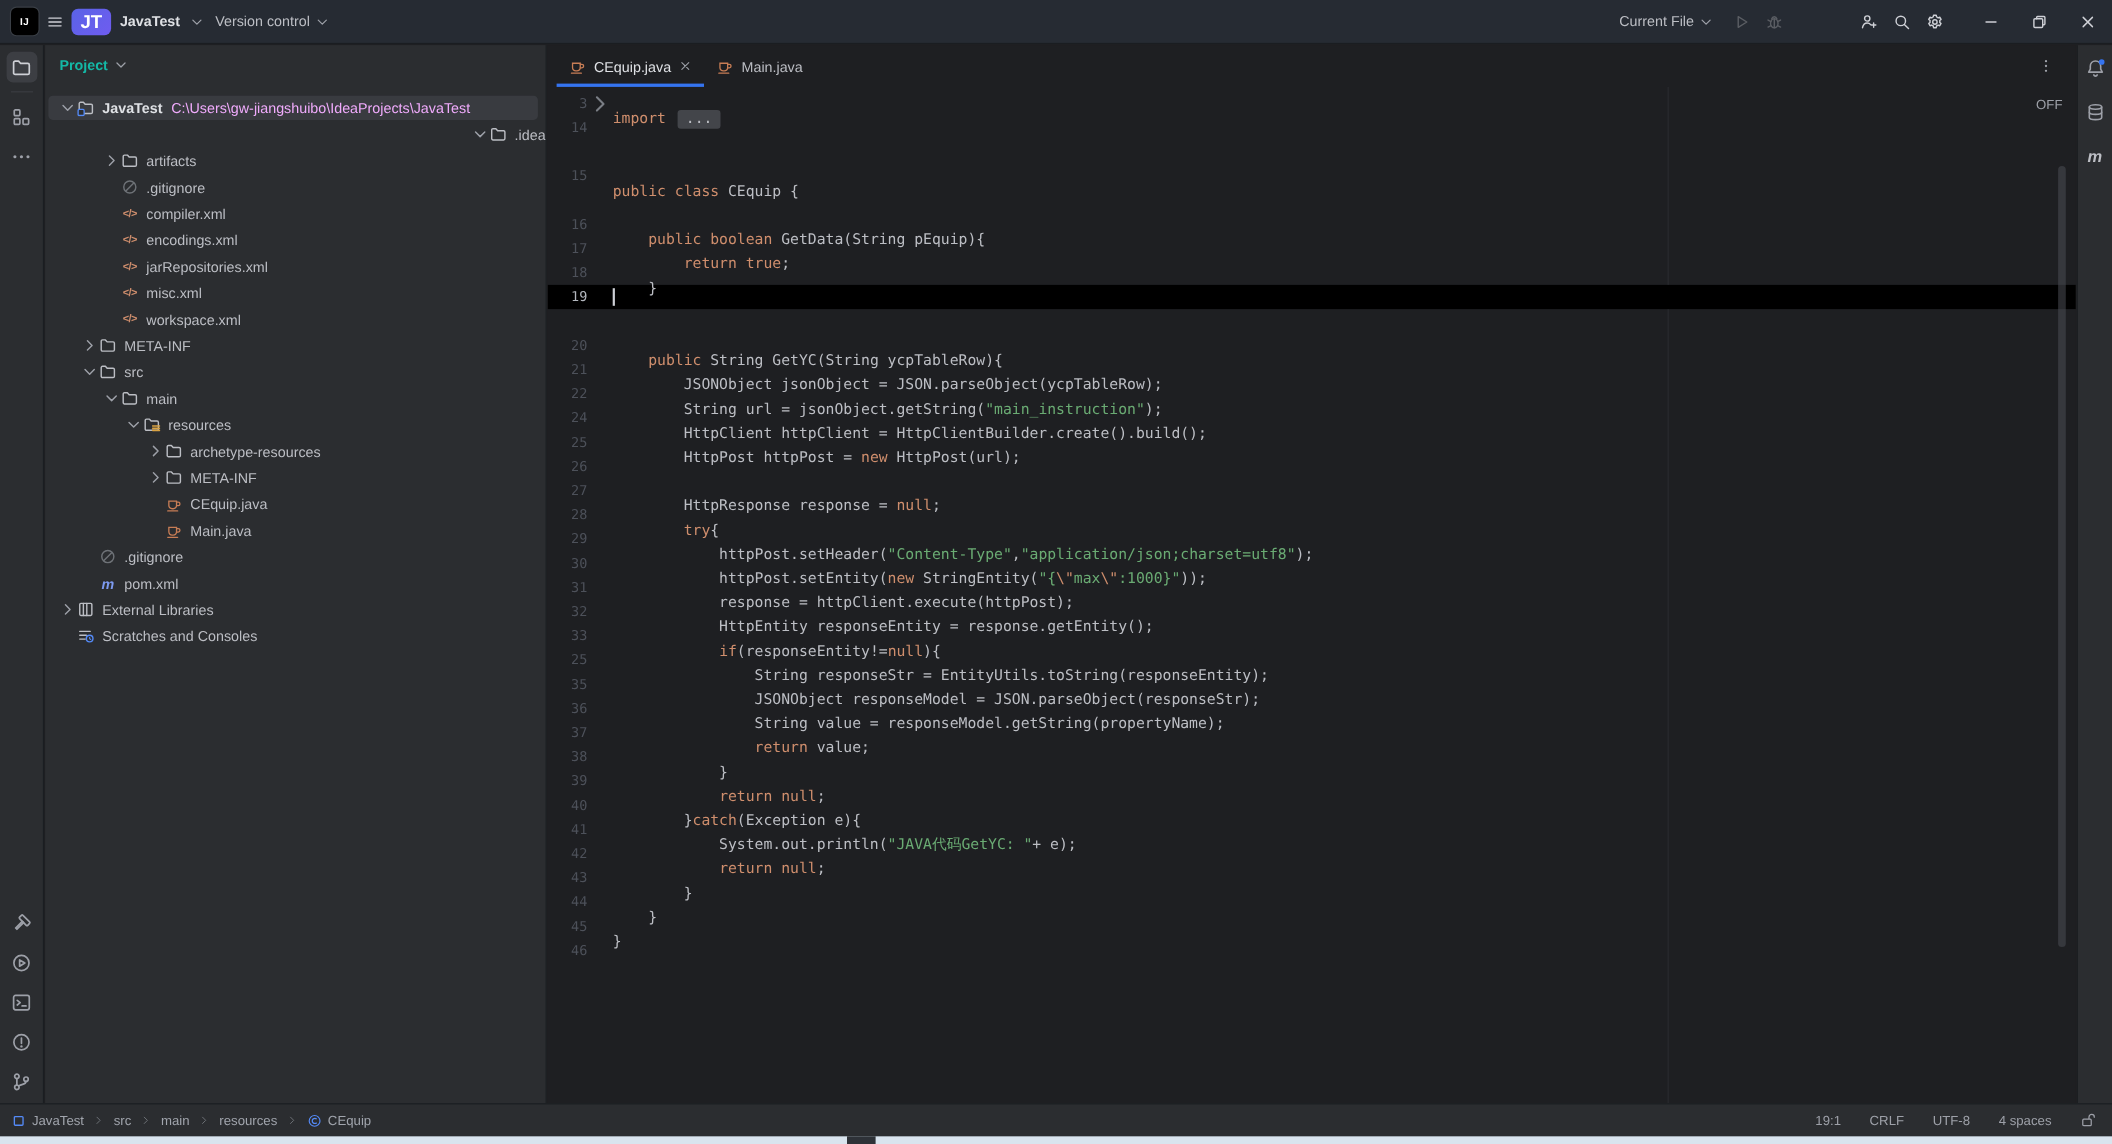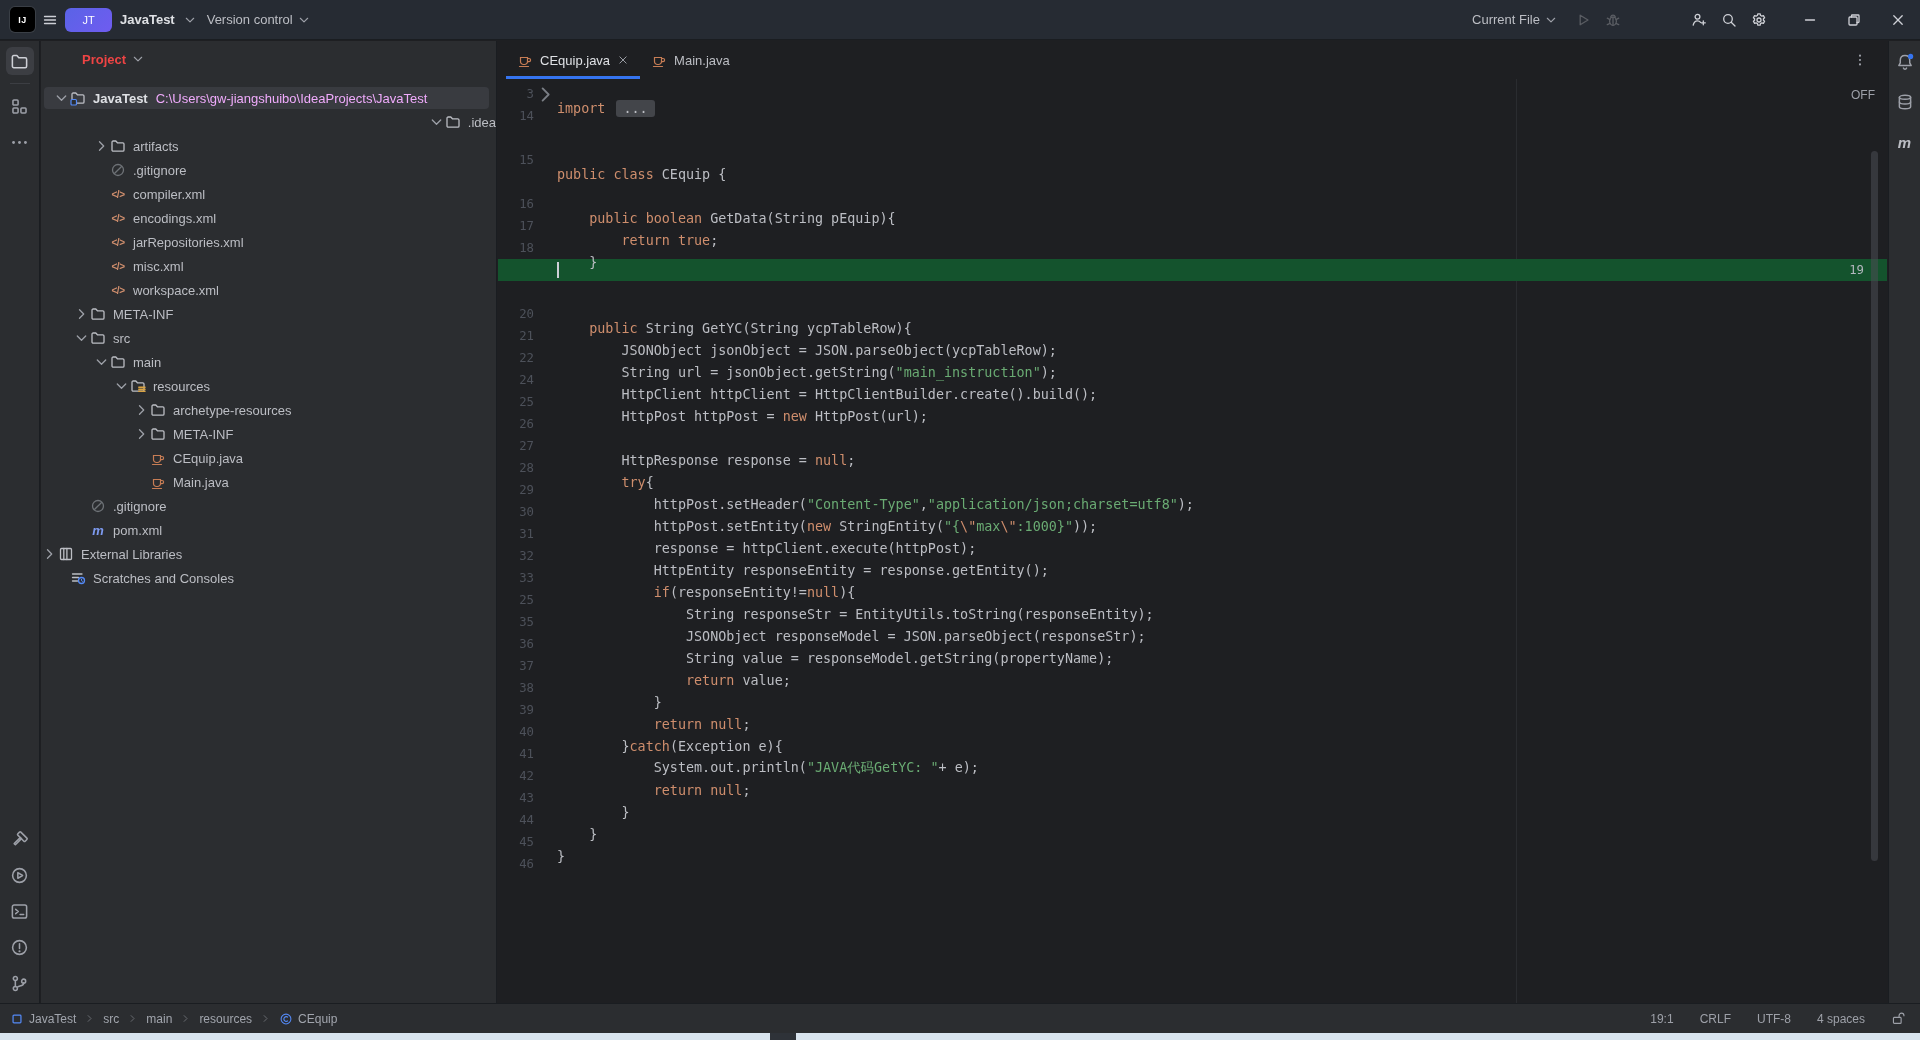--- a/index.html
+++ b/index.html
@@ -11,22 +11,22 @@
   
   .titlebar{position:absolute;left:0;top:0;width:1920px;height:40px;background:#262B33;
             border-bottom:1px solid #1A1D21;display:flex;align-items:center;box-sizing:border-box;}
   .tb-left{display:flex;align-items:center;padding-left:10px;}
   .ide-logo{width:25px;height:25px;border-radius:5px;background:#000;color:#fff;font-size:9px;font-weight:bold;
             display:flex;align-items:center;justify-content:center;letter-spacing:.5px;
             box-shadow:0 0 0 1px #3a3f46;}
   .tb-btn{width:30px;height:30px;border-radius:6px;display:flex;align-items:center;justify-content:center;color:#CED0D6;}
   .tb-btn .icon{width:16px;height:16px;}
   .proj-chip{display:flex;align-items:center;gap:8px;}
-  .proj-badge{width:47px;height:24px;border-radius:6px;background:linear-gradient(135deg,#5A63E6,#6F5CF0);
-              color:#fff;font-size:11px;font-weight:normal;display:flex;align-items:center;justify-content:center;}
+  .proj-badge{width:36px;height:24px;border-radius:6px;background:linear-gradient(135deg,#5A63E6,#6F5CF0);
+              color:#fff;font-size:17px;font-weight:bold;display:flex;align-items:center;justify-content:center;}
   .proj-name{color:#DFE1E5;font-size:13px;font-weight:600;}
   .chev8{width:14px;height:14px;color:#9DA0A8;}
   .vcs-label{color:#BCBEC4;font-size:13px;margin-left:10px;display:flex;align-items:center;gap:4px;}
   .tb-right{margin-left:auto;display:flex;align-items:center;}
   .runcfg{display:flex;align-items:center;gap:4px;font-size:13px;color:#BCBEC4;margin-right:10px;}
   .disabled{color:#5A5D63;}
   .win-btn{width:44px;height:40px;display:flex;align-items:center;justify-content:center;color:#CED0D6;}
   .win-btn .icon{width:16px;height:16px;}
 
   
@@ -36,21 +36,21 @@
   .strip-btn{width:28px;height:28px;border-radius:6px;display:flex;align-items:center;justify-content:center;color:#9DA0A8;}
   .strip-btn .icon{width:19px;height:19px;}
   .strip-btn.active{background:#3C3E43;color:#CED0D6;}
   .strip-divider{width:20px;height:1px;background:#3C3E43;}
   .strip-spacer{flex:1;}
 
   
   .project-panel{position:absolute;left:41px;top:41px;width:456px;bottom:37px;background:#2B2D30;
                  border-right:1px solid #1A1D21;box-sizing:border-box;overflow:hidden;}
   .panel-header{height:36px;display:flex;align-items:center;padding-left:13px;gap:5px;}
-  .panel-title{color:#ef4444;font-size:13px;font-weight:600;margin-left:28px;}
+  .panel-title{color:#14b8a6;font-size:13px;font-weight:600;}
   .tree{position:absolute;top:45px;left:0;right:0;}
   .trow{height:24px;display:flex;align-items:center;font-size:13px;color:#BCBEC4;position:relative;white-space:nowrap;}
   .trow > *{position:relative;z-index:1;}
   .trow.selected::before{content:'';position:absolute;left:3px;right:7px;top:1px;bottom:1px;background:#393B40;border-radius:4px;z-index:0;}
   .chev{width:17px;height:16px;color:#9DA0A8;flex:none;}
   .ticon{width:21px;height:16px;flex:none;display:flex;align-items:center;}
   .ticon .icon{width:16px;height:16px;}
   .xml-glyph{font-size:10px;font-weight:bold;color:#CF8E6D;letter-spacing:-.5px;}
   .mvn-glyph{font-size:13px;font-weight:bold;font-style:italic;color:#7D9AF0;}
   .tlabel{margin-left:2px;}
@@ -63,21 +63,21 @@
   .tab{display:flex;align-items:center;gap:7px;padding:0 11px;font-size:13px;color:#BCBEC4;position:relative;}
   .tab.active{color:#DFE1E5;}
   .tab.active::after{content:'';position:absolute;left:0;right:0;bottom:0;height:3px;background:#3574F0;}
   .tab .ticon{width:16px;}
   .tab-close{width:12px;height:12px;color:#9DA0A8;}
   .tab-options{position:absolute;right:20px;top:12px;width:14px;height:14px;color:#9DA0A8;}
   .code{position:absolute;top:38px;left:0;right:0;bottom:0;padding-top:4px;
         font-family:"DejaVu Sans Mono","Liberation Mono",monospace;font-size:13.4px;}
   .margin-guide{position:absolute;left:1018px;top:0;bottom:0;width:1px;background:#2A2C30;}
   .crow{height:22px;display:flex;align-items:center;position:relative;}
-  .crow.caret-line{background:#14532d;justify-content:flex-end;}
+  .crow.caret-line{background:#000000;}
   .gut{flex:0 0 36px;text-align:right;color:#4D515A;font-size:12.3px;z-index:1;}
   .caret-line .gut{color:#B4B8BF;}
   .foldz{flex:0 0 23px;display:flex;align-items:center;justify-content:center;color:#7A7E85;z-index:1;}
   .ct{white-space:pre;color:#BCBEC4;z-index:1;margin-top:28px;}
   .t-k{color:#CF8E6D;}
   .t-s{color:#6AAB73;}
   .t-e{color:#CF8E6D;}
   .t-d{color:#BCBEC4;}
   .foldbox{background:#43454A;border-radius:3px;padding:1px 7px;margin-left:3px;color:#BCBEC4;}
   .caret-bar{position:absolute;left:59px;top:3px;width:1.5px;height:16px;background:#CED0D6;}
@@ -530,21 +530,21 @@
           </span>
           <span class="tlabel">.gitignore</span>
         </div>
         <div class="trow" style="padding-left: 32px;">
           <span class="chev icon"></span>
           <span class="ticon">
             <span class="icon mvn-glyph">m</span>
           </span>
           <span class="tlabel">pom.xml</span>
         </div>
-        <div class="trow" style="">
+        <div class="trow" style="padding-left: 12px;">
           <span class="chev icon">
             <svg viewBox="0 0 16 16" fill="none" stroke="currentColor" stroke-width="1.3" stroke-linecap="round" stroke-linejoin="round">
               <path d="M6 3.8l4.2 4.2L6 12.2"></path>
             </svg>
           </span>
           <span class="ticon">
             <span class="icon">
               <svg viewBox="0 0 16 16" fill="none" stroke="currentColor" stroke-width="1.3" stroke-linecap="round" stroke-linejoin="round">
                 <rect x="2.5" y="2.5" width="11" height="11" rx="1"></rect>
                 <path d="M5.8 2.5v11M8.9 2.5v11"></path>

